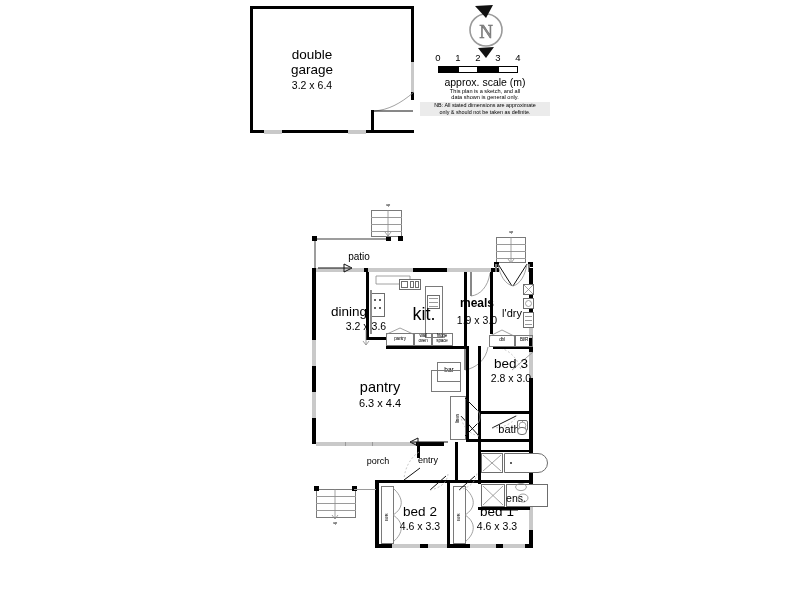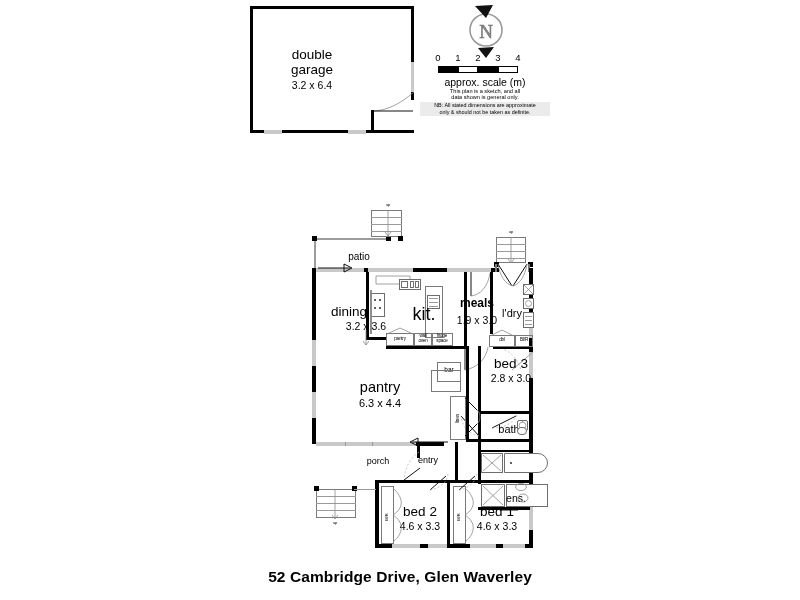--- a/index.html
+++ b/index.html
@@ -407,15 +407,14 @@
       </svg>
       <svg style="left:455px;top:470px;width:34px;height:22px;">
         <path class="dl" d="M4 20 L20 6"></path>
         <path class="dsh" d="M4 20 C 14 18, 21 12, 22 3"></path>
       </svg>
     </div>
 
     <div class="wall" style="left:455px;top:442px;width:3px;height:40px;"></div>
   </div>
 
-  <div id="title">52 Cambridge Drive, Glen Waverley</div>
 
 </div>
 
 </body></html>

